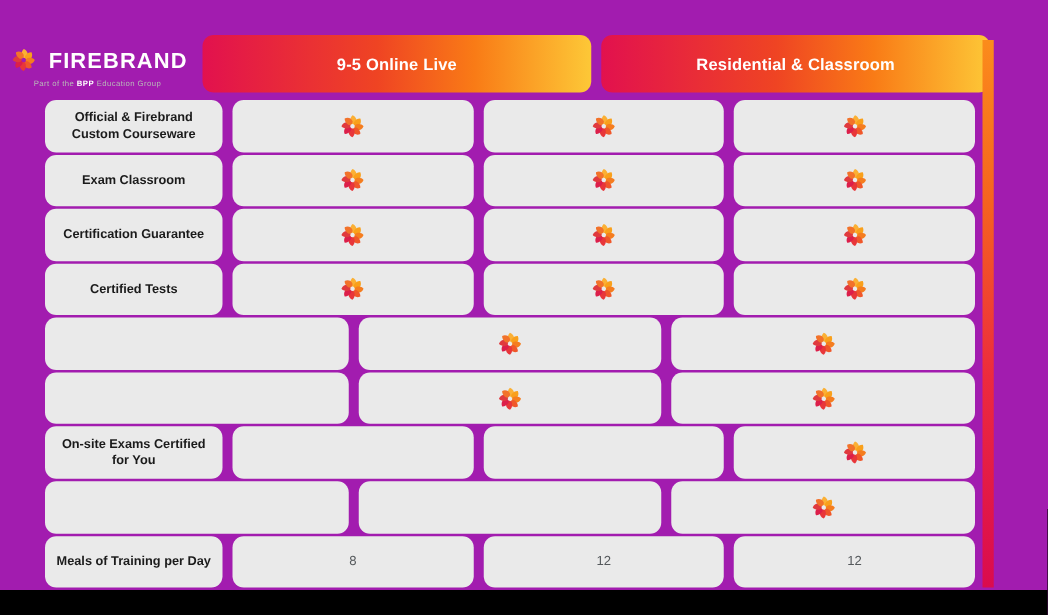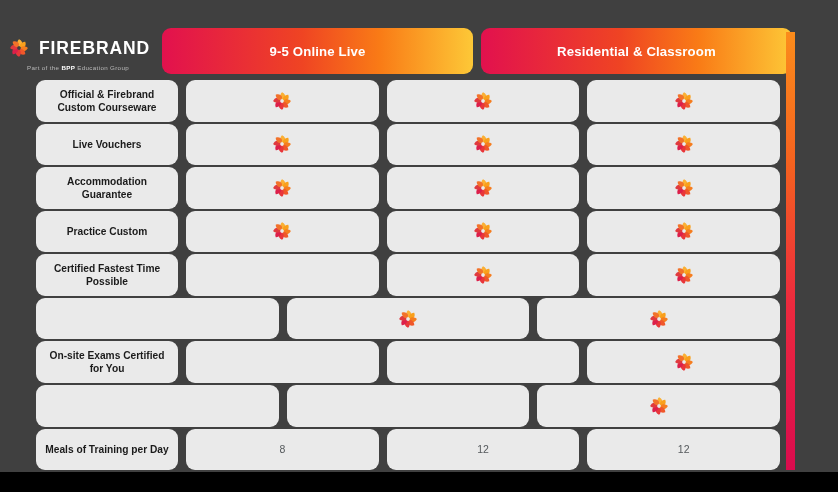--- a/index.html
+++ b/index.html
@@ -5,21 +5,21 @@
   * { box-sizing: border-box; margin: 0; padding: 0; }
   html, body {
     width: 838px; height: 492px;
     background: #000000;
     font-family: "Liberation Sans", sans-serif;
     overflow: hidden;
   }
   #page {
     position: relative;
     width: 838px; height: 472px;
-    background: #404040;
+    background: #a21caf;
   }
 
   
   .logo-block {
     position: absolute;
     left: 8px; top: 28px;
     width: 140px; height: 50px;
     display: flex;
     flex-direction: column;
     align-items: center;
@@ -252,300 +252,299 @@
                 <path d="M0,-34 C10,-30 15,-20 11,-11 C6,-4 -4,-5 -6,-13 C-8,-22 -5,-30 0,-34 Z" fill="#e03a3e"></path>
               </g>
   <g transform="rotate(315)">
                 <path d="M0,-34 C10,-30 15,-20 11,-11 C6,-4 -4,-5 -6,-13 C-8,-22 -5,-30 0,-34 Z" fill="#f2722a"></path>
               </g>
  </g>
           </svg>
         </div>
       </div>
       <div class="row">
-        <div class="cell label">Live Vouchers</div>
-        <div class="cell val">
-          <svg class="tick" viewBox="0 0 100 100">
- <g transform="translate(50,50)">
-  <g transform="rotate(0)">
-                <path d="M0,-34 C10,-30 15,-20 11,-11 C6,-4 -4,-5 -6,-13 C-8,-22 -5,-30 0,-34 Z" fill="#fbb034"></path>
-              </g>
-  <g transform="rotate(45)">
-                <path d="M0,-34 C10,-30 15,-20 11,-11 C6,-4 -4,-5 -6,-13 C-8,-22 -5,-30 0,-34 Z" fill="#f9a01b"></path>
-              </g>
-  <g transform="rotate(90)">
-                <path d="M0,-34 C10,-30 15,-20 11,-11 C6,-4 -4,-5 -6,-13 C-8,-22 -5,-30 0,-34 Z" fill="#f57d1f"></path>
-              </g>
-  <g transform="rotate(135)">
-                <path d="M0,-34 C10,-30 15,-20 11,-11 C6,-4 -4,-5 -6,-13 C-8,-22 -5,-30 0,-34 Z" fill="#f0572a"></path>
-              </g>
-  <g transform="rotate(180)">
-                <path d="M0,-34 C10,-30 15,-20 11,-11 C6,-4 -4,-5 -6,-13 C-8,-22 -5,-30 0,-34 Z" fill="#e8363a"></path>
-              </g>
-  <g transform="rotate(225)">
-                <path d="M0,-34 C10,-30 15,-20 11,-11 C6,-4 -4,-5 -6,-13 C-8,-22 -5,-30 0,-34 Z" fill="#dc1f4a"></path>
-              </g>
-  <g transform="rotate(270)">
-                <path d="M0,-34 C10,-30 15,-20 11,-11 C6,-4 -4,-5 -6,-13 C-8,-22 -5,-30 0,-34 Z" fill="#e03a3e"></path>
-              </g>
-  <g transform="rotate(315)">
-                <path d="M0,-34 C10,-30 15,-20 11,-11 C6,-4 -4,-5 -6,-13 C-8,-22 -5,-30 0,-34 Z" fill="#f2722a"></path>
-              </g>
- </g>
-          </svg>
-        </div>
-        <div class="cell val">
-          <svg class="tick" viewBox="0 0 100 100">
- <g transform="translate(50,50)">
-  <g transform="rotate(0)">
-                <path d="M0,-34 C10,-30 15,-20 11,-11 C6,-4 -4,-5 -6,-13 C-8,-22 -5,-30 0,-34 Z" fill="#fbb034"></path>
-              </g>
-  <g transform="rotate(45)">
-                <path d="M0,-34 C10,-30 15,-20 11,-11 C6,-4 -4,-5 -6,-13 C-8,-22 -5,-30 0,-34 Z" fill="#f9a01b"></path>
-              </g>
-  <g transform="rotate(90)">
-                <path d="M0,-34 C10,-30 15,-20 11,-11 C6,-4 -4,-5 -6,-13 C-8,-22 -5,-30 0,-34 Z" fill="#f57d1f"></path>
-              </g>
-  <g transform="rotate(135)">
-                <path d="M0,-34 C10,-30 15,-20 11,-11 C6,-4 -4,-5 -6,-13 C-8,-22 -5,-30 0,-34 Z" fill="#f0572a"></path>
-              </g>
-  <g transform="rotate(180)">
-                <path d="M0,-34 C10,-30 15,-20 11,-11 C6,-4 -4,-5 -6,-13 C-8,-22 -5,-30 0,-34 Z" fill="#e8363a"></path>
-              </g>
-  <g transform="rotate(225)">
-                <path d="M0,-34 C10,-30 15,-20 11,-11 C6,-4 -4,-5 -6,-13 C-8,-22 -5,-30 0,-34 Z" fill="#dc1f4a"></path>
-              </g>
-  <g transform="rotate(270)">
-                <path d="M0,-34 C10,-30 15,-20 11,-11 C6,-4 -4,-5 -6,-13 C-8,-22 -5,-30 0,-34 Z" fill="#e03a3e"></path>
-              </g>
-  <g transform="rotate(315)">
-                <path d="M0,-34 C10,-30 15,-20 11,-11 C6,-4 -4,-5 -6,-13 C-8,-22 -5,-30 0,-34 Z" fill="#f2722a"></path>
-              </g>
- </g>
-          </svg>
-        </div>
-        <div class="cell val">
-          <svg class="tick" viewBox="0 0 100 100">
- <g transform="translate(50,50)">
-  <g transform="rotate(0)">
-                <path d="M0,-34 C10,-30 15,-20 11,-11 C6,-4 -4,-5 -6,-13 C-8,-22 -5,-30 0,-34 Z" fill="#fbb034"></path>
-              </g>
-  <g transform="rotate(45)">
-                <path d="M0,-34 C10,-30 15,-20 11,-11 C6,-4 -4,-5 -6,-13 C-8,-22 -5,-30 0,-34 Z" fill="#f9a01b"></path>
-              </g>
-  <g transform="rotate(90)">
-                <path d="M0,-34 C10,-30 15,-20 11,-11 C6,-4 -4,-5 -6,-13 C-8,-22 -5,-30 0,-34 Z" fill="#f57d1f"></path>
-              </g>
-  <g transform="rotate(135)">
-                <path d="M0,-34 C10,-30 15,-20 11,-11 C6,-4 -4,-5 -6,-13 C-8,-22 -5,-30 0,-34 Z" fill="#f0572a"></path>
-              </g>
-  <g transform="rotate(180)">
-                <path d="M0,-34 C10,-30 15,-20 11,-11 C6,-4 -4,-5 -6,-13 C-8,-22 -5,-30 0,-34 Z" fill="#e8363a"></path>
-              </g>
-  <g transform="rotate(225)">
-                <path d="M0,-34 C10,-30 15,-20 11,-11 C6,-4 -4,-5 -6,-13 C-8,-22 -5,-30 0,-34 Z" fill="#dc1f4a"></path>
-              </g>
-  <g transform="rotate(270)">
-                <path d="M0,-34 C10,-30 15,-20 11,-11 C6,-4 -4,-5 -6,-13 C-8,-22 -5,-30 0,-34 Z" fill="#e03a3e"></path>
-              </g>
-  <g transform="rotate(315)">
-                <path d="M0,-34 C10,-30 15,-20 11,-11 C6,-4 -4,-5 -6,-13 C-8,-22 -5,-30 0,-34 Z" fill="#f2722a"></path>
-              </g>
- </g>
-          </svg>
-        </div>
-      </div>
-      <div class="row">
-        <div class="cell label">Accommodation Guarantee</div>
-        <div class="cell val">
-          <svg class="tick" viewBox="0 0 100 100">
- <g transform="translate(50,50)">
-  <g transform="rotate(0)">
-                <path d="M0,-34 C10,-30 15,-20 11,-11 C6,-4 -4,-5 -6,-13 C-8,-22 -5,-30 0,-34 Z" fill="#fbb034"></path>
-              </g>
-  <g transform="rotate(45)">
-                <path d="M0,-34 C10,-30 15,-20 11,-11 C6,-4 -4,-5 -6,-13 C-8,-22 -5,-30 0,-34 Z" fill="#f9a01b"></path>
-              </g>
-  <g transform="rotate(90)">
-                <path d="M0,-34 C10,-30 15,-20 11,-11 C6,-4 -4,-5 -6,-13 C-8,-22 -5,-30 0,-34 Z" fill="#f57d1f"></path>
-              </g>
-  <g transform="rotate(135)">
-                <path d="M0,-34 C10,-30 15,-20 11,-11 C6,-4 -4,-5 -6,-13 C-8,-22 -5,-30 0,-34 Z" fill="#f0572a"></path>
-              </g>
-  <g transform="rotate(180)">
-                <path d="M0,-34 C10,-30 15,-20 11,-11 C6,-4 -4,-5 -6,-13 C-8,-22 -5,-30 0,-34 Z" fill="#e8363a"></path>
-              </g>
-  <g transform="rotate(225)">
-                <path d="M0,-34 C10,-30 15,-20 11,-11 C6,-4 -4,-5 -6,-13 C-8,-22 -5,-30 0,-34 Z" fill="#dc1f4a"></path>
-              </g>
-  <g transform="rotate(270)">
-                <path d="M0,-34 C10,-30 15,-20 11,-11 C6,-4 -4,-5 -6,-13 C-8,-22 -5,-30 0,-34 Z" fill="#e03a3e"></path>
-              </g>
-  <g transform="rotate(315)">
-                <path d="M0,-34 C10,-30 15,-20 11,-11 C6,-4 -4,-5 -6,-13 C-8,-22 -5,-30 0,-34 Z" fill="#f2722a"></path>
-              </g>
- </g>
-          </svg>
-        </div>
-        <div class="cell val">
-          <svg class="tick" viewBox="0 0 100 100">
- <g transform="translate(50,50)">
-  <g transform="rotate(0)">
-                <path d="M0,-34 C10,-30 15,-20 11,-11 C6,-4 -4,-5 -6,-13 C-8,-22 -5,-30 0,-34 Z" fill="#fbb034"></path>
-              </g>
-  <g transform="rotate(45)">
-                <path d="M0,-34 C10,-30 15,-20 11,-11 C6,-4 -4,-5 -6,-13 C-8,-22 -5,-30 0,-34 Z" fill="#f9a01b"></path>
-              </g>
-  <g transform="rotate(90)">
-                <path d="M0,-34 C10,-30 15,-20 11,-11 C6,-4 -4,-5 -6,-13 C-8,-22 -5,-30 0,-34 Z" fill="#f57d1f"></path>
-              </g>
-  <g transform="rotate(135)">
-                <path d="M0,-34 C10,-30 15,-20 11,-11 C6,-4 -4,-5 -6,-13 C-8,-22 -5,-30 0,-34 Z" fill="#f0572a"></path>
-              </g>
-  <g transform="rotate(180)">
-                <path d="M0,-34 C10,-30 15,-20 11,-11 C6,-4 -4,-5 -6,-13 C-8,-22 -5,-30 0,-34 Z" fill="#e8363a"></path>
-              </g>
-  <g transform="rotate(225)">
-                <path d="M0,-34 C10,-30 15,-20 11,-11 C6,-4 -4,-5 -6,-13 C-8,-22 -5,-30 0,-34 Z" fill="#dc1f4a"></path>
-              </g>
-  <g transform="rotate(270)">
-                <path d="M0,-34 C10,-30 15,-20 11,-11 C6,-4 -4,-5 -6,-13 C-8,-22 -5,-30 0,-34 Z" fill="#e03a3e"></path>
-              </g>
-  <g transform="rotate(315)">
-                <path d="M0,-34 C10,-30 15,-20 11,-11 C6,-4 -4,-5 -6,-13 C-8,-22 -5,-30 0,-34 Z" fill="#f2722a"></path>
-              </g>
- </g>
-          </svg>
-        </div>
-        <div class="cell val">
-          <svg class="tick" viewBox="0 0 100 100">
- <g transform="translate(50,50)">
-  <g transform="rotate(0)">
-                <path d="M0,-34 C10,-30 15,-20 11,-11 C6,-4 -4,-5 -6,-13 C-8,-22 -5,-30 0,-34 Z" fill="#fbb034"></path>
-              </g>
-  <g transform="rotate(45)">
-                <path d="M0,-34 C10,-30 15,-20 11,-11 C6,-4 -4,-5 -6,-13 C-8,-22 -5,-30 0,-34 Z" fill="#f9a01b"></path>
-              </g>
-  <g transform="rotate(90)">
-                <path d="M0,-34 C10,-30 15,-20 11,-11 C6,-4 -4,-5 -6,-13 C-8,-22 -5,-30 0,-34 Z" fill="#f57d1f"></path>
-              </g>
-  <g transform="rotate(135)">
-                <path d="M0,-34 C10,-30 15,-20 11,-11 C6,-4 -4,-5 -6,-13 C-8,-22 -5,-30 0,-34 Z" fill="#f0572a"></path>
-              </g>
-  <g transform="rotate(180)">
-                <path d="M0,-34 C10,-30 15,-20 11,-11 C6,-4 -4,-5 -6,-13 C-8,-22 -5,-30 0,-34 Z" fill="#e8363a"></path>
-              </g>
-  <g transform="rotate(225)">
-                <path d="M0,-34 C10,-30 15,-20 11,-11 C6,-4 -4,-5 -6,-13 C-8,-22 -5,-30 0,-34 Z" fill="#dc1f4a"></path>
-              </g>
-  <g transform="rotate(270)">
-                <path d="M0,-34 C10,-30 15,-20 11,-11 C6,-4 -4,-5 -6,-13 C-8,-22 -5,-30 0,-34 Z" fill="#e03a3e"></path>
-              </g>
-  <g transform="rotate(315)">
-                <path d="M0,-34 C10,-30 15,-20 11,-11 C6,-4 -4,-5 -6,-13 C-8,-22 -5,-30 0,-34 Z" fill="#f2722a"></path>
-              </g>
- </g>
-          </svg>
-        </div>
-      </div>
-      <div class="row">
-        <div class="cell label">Practice Custom</div>
-        <div class="cell val">
-          <svg class="tick" viewBox="0 0 100 100">
- <g transform="translate(50,50)">
-  <g transform="rotate(0)">
-                <path d="M0,-34 C10,-30 15,-20 11,-11 C6,-4 -4,-5 -6,-13 C-8,-22 -5,-30 0,-34 Z" fill="#fbb034"></path>
-              </g>
-  <g transform="rotate(45)">
-                <path d="M0,-34 C10,-30 15,-20 11,-11 C6,-4 -4,-5 -6,-13 C-8,-22 -5,-30 0,-34 Z" fill="#f9a01b"></path>
-              </g>
-  <g transform="rotate(90)">
-                <path d="M0,-34 C10,-30 15,-20 11,-11 C6,-4 -4,-5 -6,-13 C-8,-22 -5,-30 0,-34 Z" fill="#f57d1f"></path>
-              </g>
-  <g transform="rotate(135)">
-                <path d="M0,-34 C10,-30 15,-20 11,-11 C6,-4 -4,-5 -6,-13 C-8,-22 -5,-30 0,-34 Z" fill="#f0572a"></path>
-              </g>
-  <g transform="rotate(180)">
-                <path d="M0,-34 C10,-30 15,-20 11,-11 C6,-4 -4,-5 -6,-13 C-8,-22 -5,-30 0,-34 Z" fill="#e8363a"></path>
-              </g>
-  <g transform="rotate(225)">
-                <path d="M0,-34 C10,-30 15,-20 11,-11 C6,-4 -4,-5 -6,-13 C-8,-22 -5,-30 0,-34 Z" fill="#dc1f4a"></path>
-              </g>
-  <g transform="rotate(270)">
-                <path d="M0,-34 C10,-30 15,-20 11,-11 C6,-4 -4,-5 -6,-13 C-8,-22 -5,-30 0,-34 Z" fill="#e03a3e"></path>
-              </g>
-  <g transform="rotate(315)">
-                <path d="M0,-34 C10,-30 15,-20 11,-11 C6,-4 -4,-5 -6,-13 C-8,-22 -5,-30 0,-34 Z" fill="#f2722a"></path>
-              </g>
- </g>
-          </svg>
-        </div>
-        <div class="cell val">
-          <svg class="tick" viewBox="0 0 100 100">
- <g transform="translate(50,50)">
-  <g transform="rotate(0)">
-                <path d="M0,-34 C10,-30 15,-20 11,-11 C6,-4 -4,-5 -6,-13 C-8,-22 -5,-30 0,-34 Z" fill="#fbb034"></path>
-              </g>
-  <g transform="rotate(45)">
-                <path d="M0,-34 C10,-30 15,-20 11,-11 C6,-4 -4,-5 -6,-13 C-8,-22 -5,-30 0,-34 Z" fill="#f9a01b"></path>
-              </g>
-  <g transform="rotate(90)">
-                <path d="M0,-34 C10,-30 15,-20 11,-11 C6,-4 -4,-5 -6,-13 C-8,-22 -5,-30 0,-34 Z" fill="#f57d1f"></path>
-              </g>
-  <g transform="rotate(135)">
-                <path d="M0,-34 C10,-30 15,-20 11,-11 C6,-4 -4,-5 -6,-13 C-8,-22 -5,-30 0,-34 Z" fill="#f0572a"></path>
-              </g>
-  <g transform="rotate(180)">
-                <path d="M0,-34 C10,-30 15,-20 11,-11 C6,-4 -4,-5 -6,-13 C-8,-22 -5,-30 0,-34 Z" fill="#e8363a"></path>
-              </g>
-  <g transform="rotate(225)">
-                <path d="M0,-34 C10,-30 15,-20 11,-11 C6,-4 -4,-5 -6,-13 C-8,-22 -5,-30 0,-34 Z" fill="#dc1f4a"></path>
-              </g>
-  <g transform="rotate(270)">
-                <path d="M0,-34 C10,-30 15,-20 11,-11 C6,-4 -4,-5 -6,-13 C-8,-22 -5,-30 0,-34 Z" fill="#e03a3e"></path>
-              </g>
-  <g transform="rotate(315)">
-                <path d="M0,-34 C10,-30 15,-20 11,-11 C6,-4 -4,-5 -6,-13 C-8,-22 -5,-30 0,-34 Z" fill="#f2722a"></path>
-              </g>
- </g>
-          </svg>
-        </div>
-        <div class="cell val">
-          <svg class="tick" viewBox="0 0 100 100">
- <g transform="translate(50,50)">
-  <g transform="rotate(0)">
-                <path d="M0,-34 C10,-30 15,-20 11,-11 C6,-4 -4,-5 -6,-13 C-8,-22 -5,-30 0,-34 Z" fill="#fbb034"></path>
-              </g>
-  <g transform="rotate(45)">
-                <path d="M0,-34 C10,-30 15,-20 11,-11 C6,-4 -4,-5 -6,-13 C-8,-22 -5,-30 0,-34 Z" fill="#f9a01b"></path>
-              </g>
-  <g transform="rotate(90)">
-                <path d="M0,-34 C10,-30 15,-20 11,-11 C6,-4 -4,-5 -6,-13 C-8,-22 -5,-30 0,-34 Z" fill="#f57d1f"></path>
-              </g>
-  <g transform="rotate(135)">
-                <path d="M0,-34 C10,-30 15,-20 11,-11 C6,-4 -4,-5 -6,-13 C-8,-22 -5,-30 0,-34 Z" fill="#f0572a"></path>
-              </g>
-  <g transform="rotate(180)">
-                <path d="M0,-34 C10,-30 15,-20 11,-11 C6,-4 -4,-5 -6,-13 C-8,-22 -5,-30 0,-34 Z" fill="#e8363a"></path>
-              </g>
-  <g transform="rotate(225)">
-                <path d="M0,-34 C10,-30 15,-20 11,-11 C6,-4 -4,-5 -6,-13 C-8,-22 -5,-30 0,-34 Z" fill="#dc1f4a"></path>
-              </g>
-  <g transform="rotate(270)">
-                <path d="M0,-34 C10,-30 15,-20 11,-11 C6,-4 -4,-5 -6,-13 C-8,-22 -5,-30 0,-34 Z" fill="#e03a3e"></path>
-              </g>
-  <g transform="rotate(315)">
-                <path d="M0,-34 C10,-30 15,-20 11,-11 C6,-4 -4,-5 -6,-13 C-8,-22 -5,-30 0,-34 Z" fill="#f2722a"></path>
-              </g>
- </g>
-          </svg>
-        </div>
-      </div>
-      <div class="row">
-        <div class="cell label">Certified Fastest Time Possible</div>
+        <div class="cell label">Exam Classroom</div>
+        <div class="cell val">
+          <svg class="tick" viewBox="0 0 100 100">
+ <g transform="translate(50,50)">
+  <g transform="rotate(0)">
+                <path d="M0,-34 C10,-30 15,-20 11,-11 C6,-4 -4,-5 -6,-13 C-8,-22 -5,-30 0,-34 Z" fill="#fbb034"></path>
+              </g>
+  <g transform="rotate(45)">
+                <path d="M0,-34 C10,-30 15,-20 11,-11 C6,-4 -4,-5 -6,-13 C-8,-22 -5,-30 0,-34 Z" fill="#f9a01b"></path>
+              </g>
+  <g transform="rotate(90)">
+                <path d="M0,-34 C10,-30 15,-20 11,-11 C6,-4 -4,-5 -6,-13 C-8,-22 -5,-30 0,-34 Z" fill="#f57d1f"></path>
+              </g>
+  <g transform="rotate(135)">
+                <path d="M0,-34 C10,-30 15,-20 11,-11 C6,-4 -4,-5 -6,-13 C-8,-22 -5,-30 0,-34 Z" fill="#f0572a"></path>
+              </g>
+  <g transform="rotate(180)">
+                <path d="M0,-34 C10,-30 15,-20 11,-11 C6,-4 -4,-5 -6,-13 C-8,-22 -5,-30 0,-34 Z" fill="#e8363a"></path>
+              </g>
+  <g transform="rotate(225)">
+                <path d="M0,-34 C10,-30 15,-20 11,-11 C6,-4 -4,-5 -6,-13 C-8,-22 -5,-30 0,-34 Z" fill="#dc1f4a"></path>
+              </g>
+  <g transform="rotate(270)">
+                <path d="M0,-34 C10,-30 15,-20 11,-11 C6,-4 -4,-5 -6,-13 C-8,-22 -5,-30 0,-34 Z" fill="#e03a3e"></path>
+              </g>
+  <g transform="rotate(315)">
+                <path d="M0,-34 C10,-30 15,-20 11,-11 C6,-4 -4,-5 -6,-13 C-8,-22 -5,-30 0,-34 Z" fill="#f2722a"></path>
+              </g>
+ </g>
+          </svg>
+        </div>
+        <div class="cell val">
+          <svg class="tick" viewBox="0 0 100 100">
+ <g transform="translate(50,50)">
+  <g transform="rotate(0)">
+                <path d="M0,-34 C10,-30 15,-20 11,-11 C6,-4 -4,-5 -6,-13 C-8,-22 -5,-30 0,-34 Z" fill="#fbb034"></path>
+              </g>
+  <g transform="rotate(45)">
+                <path d="M0,-34 C10,-30 15,-20 11,-11 C6,-4 -4,-5 -6,-13 C-8,-22 -5,-30 0,-34 Z" fill="#f9a01b"></path>
+              </g>
+  <g transform="rotate(90)">
+                <path d="M0,-34 C10,-30 15,-20 11,-11 C6,-4 -4,-5 -6,-13 C-8,-22 -5,-30 0,-34 Z" fill="#f57d1f"></path>
+              </g>
+  <g transform="rotate(135)">
+                <path d="M0,-34 C10,-30 15,-20 11,-11 C6,-4 -4,-5 -6,-13 C-8,-22 -5,-30 0,-34 Z" fill="#f0572a"></path>
+              </g>
+  <g transform="rotate(180)">
+                <path d="M0,-34 C10,-30 15,-20 11,-11 C6,-4 -4,-5 -6,-13 C-8,-22 -5,-30 0,-34 Z" fill="#e8363a"></path>
+              </g>
+  <g transform="rotate(225)">
+                <path d="M0,-34 C10,-30 15,-20 11,-11 C6,-4 -4,-5 -6,-13 C-8,-22 -5,-30 0,-34 Z" fill="#dc1f4a"></path>
+              </g>
+  <g transform="rotate(270)">
+                <path d="M0,-34 C10,-30 15,-20 11,-11 C6,-4 -4,-5 -6,-13 C-8,-22 -5,-30 0,-34 Z" fill="#e03a3e"></path>
+              </g>
+  <g transform="rotate(315)">
+                <path d="M0,-34 C10,-30 15,-20 11,-11 C6,-4 -4,-5 -6,-13 C-8,-22 -5,-30 0,-34 Z" fill="#f2722a"></path>
+              </g>
+ </g>
+          </svg>
+        </div>
+        <div class="cell val">
+          <svg class="tick" viewBox="0 0 100 100">
+ <g transform="translate(50,50)">
+  <g transform="rotate(0)">
+                <path d="M0,-34 C10,-30 15,-20 11,-11 C6,-4 -4,-5 -6,-13 C-8,-22 -5,-30 0,-34 Z" fill="#fbb034"></path>
+              </g>
+  <g transform="rotate(45)">
+                <path d="M0,-34 C10,-30 15,-20 11,-11 C6,-4 -4,-5 -6,-13 C-8,-22 -5,-30 0,-34 Z" fill="#f9a01b"></path>
+              </g>
+  <g transform="rotate(90)">
+                <path d="M0,-34 C10,-30 15,-20 11,-11 C6,-4 -4,-5 -6,-13 C-8,-22 -5,-30 0,-34 Z" fill="#f57d1f"></path>
+              </g>
+  <g transform="rotate(135)">
+                <path d="M0,-34 C10,-30 15,-20 11,-11 C6,-4 -4,-5 -6,-13 C-8,-22 -5,-30 0,-34 Z" fill="#f0572a"></path>
+              </g>
+  <g transform="rotate(180)">
+                <path d="M0,-34 C10,-30 15,-20 11,-11 C6,-4 -4,-5 -6,-13 C-8,-22 -5,-30 0,-34 Z" fill="#e8363a"></path>
+              </g>
+  <g transform="rotate(225)">
+                <path d="M0,-34 C10,-30 15,-20 11,-11 C6,-4 -4,-5 -6,-13 C-8,-22 -5,-30 0,-34 Z" fill="#dc1f4a"></path>
+              </g>
+  <g transform="rotate(270)">
+                <path d="M0,-34 C10,-30 15,-20 11,-11 C6,-4 -4,-5 -6,-13 C-8,-22 -5,-30 0,-34 Z" fill="#e03a3e"></path>
+              </g>
+  <g transform="rotate(315)">
+                <path d="M0,-34 C10,-30 15,-20 11,-11 C6,-4 -4,-5 -6,-13 C-8,-22 -5,-30 0,-34 Z" fill="#f2722a"></path>
+              </g>
+ </g>
+          </svg>
+        </div>
+      </div>
+      <div class="row">
+        <div class="cell label">Certification Guarantee</div>
+        <div class="cell val">
+          <svg class="tick" viewBox="0 0 100 100">
+ <g transform="translate(50,50)">
+  <g transform="rotate(0)">
+                <path d="M0,-34 C10,-30 15,-20 11,-11 C6,-4 -4,-5 -6,-13 C-8,-22 -5,-30 0,-34 Z" fill="#fbb034"></path>
+              </g>
+  <g transform="rotate(45)">
+                <path d="M0,-34 C10,-30 15,-20 11,-11 C6,-4 -4,-5 -6,-13 C-8,-22 -5,-30 0,-34 Z" fill="#f9a01b"></path>
+              </g>
+  <g transform="rotate(90)">
+                <path d="M0,-34 C10,-30 15,-20 11,-11 C6,-4 -4,-5 -6,-13 C-8,-22 -5,-30 0,-34 Z" fill="#f57d1f"></path>
+              </g>
+  <g transform="rotate(135)">
+                <path d="M0,-34 C10,-30 15,-20 11,-11 C6,-4 -4,-5 -6,-13 C-8,-22 -5,-30 0,-34 Z" fill="#f0572a"></path>
+              </g>
+  <g transform="rotate(180)">
+                <path d="M0,-34 C10,-30 15,-20 11,-11 C6,-4 -4,-5 -6,-13 C-8,-22 -5,-30 0,-34 Z" fill="#e8363a"></path>
+              </g>
+  <g transform="rotate(225)">
+                <path d="M0,-34 C10,-30 15,-20 11,-11 C6,-4 -4,-5 -6,-13 C-8,-22 -5,-30 0,-34 Z" fill="#dc1f4a"></path>
+              </g>
+  <g transform="rotate(270)">
+                <path d="M0,-34 C10,-30 15,-20 11,-11 C6,-4 -4,-5 -6,-13 C-8,-22 -5,-30 0,-34 Z" fill="#e03a3e"></path>
+              </g>
+  <g transform="rotate(315)">
+                <path d="M0,-34 C10,-30 15,-20 11,-11 C6,-4 -4,-5 -6,-13 C-8,-22 -5,-30 0,-34 Z" fill="#f2722a"></path>
+              </g>
+ </g>
+          </svg>
+        </div>
+        <div class="cell val">
+          <svg class="tick" viewBox="0 0 100 100">
+ <g transform="translate(50,50)">
+  <g transform="rotate(0)">
+                <path d="M0,-34 C10,-30 15,-20 11,-11 C6,-4 -4,-5 -6,-13 C-8,-22 -5,-30 0,-34 Z" fill="#fbb034"></path>
+              </g>
+  <g transform="rotate(45)">
+                <path d="M0,-34 C10,-30 15,-20 11,-11 C6,-4 -4,-5 -6,-13 C-8,-22 -5,-30 0,-34 Z" fill="#f9a01b"></path>
+              </g>
+  <g transform="rotate(90)">
+                <path d="M0,-34 C10,-30 15,-20 11,-11 C6,-4 -4,-5 -6,-13 C-8,-22 -5,-30 0,-34 Z" fill="#f57d1f"></path>
+              </g>
+  <g transform="rotate(135)">
+                <path d="M0,-34 C10,-30 15,-20 11,-11 C6,-4 -4,-5 -6,-13 C-8,-22 -5,-30 0,-34 Z" fill="#f0572a"></path>
+              </g>
+  <g transform="rotate(180)">
+                <path d="M0,-34 C10,-30 15,-20 11,-11 C6,-4 -4,-5 -6,-13 C-8,-22 -5,-30 0,-34 Z" fill="#e8363a"></path>
+              </g>
+  <g transform="rotate(225)">
+                <path d="M0,-34 C10,-30 15,-20 11,-11 C6,-4 -4,-5 -6,-13 C-8,-22 -5,-30 0,-34 Z" fill="#dc1f4a"></path>
+              </g>
+  <g transform="rotate(270)">
+                <path d="M0,-34 C10,-30 15,-20 11,-11 C6,-4 -4,-5 -6,-13 C-8,-22 -5,-30 0,-34 Z" fill="#e03a3e"></path>
+              </g>
+  <g transform="rotate(315)">
+                <path d="M0,-34 C10,-30 15,-20 11,-11 C6,-4 -4,-5 -6,-13 C-8,-22 -5,-30 0,-34 Z" fill="#f2722a"></path>
+              </g>
+ </g>
+          </svg>
+        </div>
+        <div class="cell val">
+          <svg class="tick" viewBox="0 0 100 100">
+ <g transform="translate(50,50)">
+  <g transform="rotate(0)">
+                <path d="M0,-34 C10,-30 15,-20 11,-11 C6,-4 -4,-5 -6,-13 C-8,-22 -5,-30 0,-34 Z" fill="#fbb034"></path>
+              </g>
+  <g transform="rotate(45)">
+                <path d="M0,-34 C10,-30 15,-20 11,-11 C6,-4 -4,-5 -6,-13 C-8,-22 -5,-30 0,-34 Z" fill="#f9a01b"></path>
+              </g>
+  <g transform="rotate(90)">
+                <path d="M0,-34 C10,-30 15,-20 11,-11 C6,-4 -4,-5 -6,-13 C-8,-22 -5,-30 0,-34 Z" fill="#f57d1f"></path>
+              </g>
+  <g transform="rotate(135)">
+                <path d="M0,-34 C10,-30 15,-20 11,-11 C6,-4 -4,-5 -6,-13 C-8,-22 -5,-30 0,-34 Z" fill="#f0572a"></path>
+              </g>
+  <g transform="rotate(180)">
+                <path d="M0,-34 C10,-30 15,-20 11,-11 C6,-4 -4,-5 -6,-13 C-8,-22 -5,-30 0,-34 Z" fill="#e8363a"></path>
+              </g>
+  <g transform="rotate(225)">
+                <path d="M0,-34 C10,-30 15,-20 11,-11 C6,-4 -4,-5 -6,-13 C-8,-22 -5,-30 0,-34 Z" fill="#dc1f4a"></path>
+              </g>
+  <g transform="rotate(270)">
+                <path d="M0,-34 C10,-30 15,-20 11,-11 C6,-4 -4,-5 -6,-13 C-8,-22 -5,-30 0,-34 Z" fill="#e03a3e"></path>
+              </g>
+  <g transform="rotate(315)">
+                <path d="M0,-34 C10,-30 15,-20 11,-11 C6,-4 -4,-5 -6,-13 C-8,-22 -5,-30 0,-34 Z" fill="#f2722a"></path>
+              </g>
+ </g>
+          </svg>
+        </div>
+      </div>
+      <div class="row">
+        <div class="cell label">Certified Tests</div>
+        <div class="cell val">
+          <svg class="tick" viewBox="0 0 100 100">
+ <g transform="translate(50,50)">
+  <g transform="rotate(0)">
+                <path d="M0,-34 C10,-30 15,-20 11,-11 C6,-4 -4,-5 -6,-13 C-8,-22 -5,-30 0,-34 Z" fill="#fbb034"></path>
+              </g>
+  <g transform="rotate(45)">
+                <path d="M0,-34 C10,-30 15,-20 11,-11 C6,-4 -4,-5 -6,-13 C-8,-22 -5,-30 0,-34 Z" fill="#f9a01b"></path>
+              </g>
+  <g transform="rotate(90)">
+                <path d="M0,-34 C10,-30 15,-20 11,-11 C6,-4 -4,-5 -6,-13 C-8,-22 -5,-30 0,-34 Z" fill="#f57d1f"></path>
+              </g>
+  <g transform="rotate(135)">
+                <path d="M0,-34 C10,-30 15,-20 11,-11 C6,-4 -4,-5 -6,-13 C-8,-22 -5,-30 0,-34 Z" fill="#f0572a"></path>
+              </g>
+  <g transform="rotate(180)">
+                <path d="M0,-34 C10,-30 15,-20 11,-11 C6,-4 -4,-5 -6,-13 C-8,-22 -5,-30 0,-34 Z" fill="#e8363a"></path>
+              </g>
+  <g transform="rotate(225)">
+                <path d="M0,-34 C10,-30 15,-20 11,-11 C6,-4 -4,-5 -6,-13 C-8,-22 -5,-30 0,-34 Z" fill="#dc1f4a"></path>
+              </g>
+  <g transform="rotate(270)">
+                <path d="M0,-34 C10,-30 15,-20 11,-11 C6,-4 -4,-5 -6,-13 C-8,-22 -5,-30 0,-34 Z" fill="#e03a3e"></path>
+              </g>
+  <g transform="rotate(315)">
+                <path d="M0,-34 C10,-30 15,-20 11,-11 C6,-4 -4,-5 -6,-13 C-8,-22 -5,-30 0,-34 Z" fill="#f2722a"></path>
+              </g>
+ </g>
+          </svg>
+        </div>
+        <div class="cell val">
+          <svg class="tick" viewBox="0 0 100 100">
+ <g transform="translate(50,50)">
+  <g transform="rotate(0)">
+                <path d="M0,-34 C10,-30 15,-20 11,-11 C6,-4 -4,-5 -6,-13 C-8,-22 -5,-30 0,-34 Z" fill="#fbb034"></path>
+              </g>
+  <g transform="rotate(45)">
+                <path d="M0,-34 C10,-30 15,-20 11,-11 C6,-4 -4,-5 -6,-13 C-8,-22 -5,-30 0,-34 Z" fill="#f9a01b"></path>
+              </g>
+  <g transform="rotate(90)">
+                <path d="M0,-34 C10,-30 15,-20 11,-11 C6,-4 -4,-5 -6,-13 C-8,-22 -5,-30 0,-34 Z" fill="#f57d1f"></path>
+              </g>
+  <g transform="rotate(135)">
+                <path d="M0,-34 C10,-30 15,-20 11,-11 C6,-4 -4,-5 -6,-13 C-8,-22 -5,-30 0,-34 Z" fill="#f0572a"></path>
+              </g>
+  <g transform="rotate(180)">
+                <path d="M0,-34 C10,-30 15,-20 11,-11 C6,-4 -4,-5 -6,-13 C-8,-22 -5,-30 0,-34 Z" fill="#e8363a"></path>
+              </g>
+  <g transform="rotate(225)">
+                <path d="M0,-34 C10,-30 15,-20 11,-11 C6,-4 -4,-5 -6,-13 C-8,-22 -5,-30 0,-34 Z" fill="#dc1f4a"></path>
+              </g>
+  <g transform="rotate(270)">
+                <path d="M0,-34 C10,-30 15,-20 11,-11 C6,-4 -4,-5 -6,-13 C-8,-22 -5,-30 0,-34 Z" fill="#e03a3e"></path>
+              </g>
+  <g transform="rotate(315)">
+                <path d="M0,-34 C10,-30 15,-20 11,-11 C6,-4 -4,-5 -6,-13 C-8,-22 -5,-30 0,-34 Z" fill="#f2722a"></path>
+              </g>
+ </g>
+          </svg>
+        </div>
+        <div class="cell val">
+          <svg class="tick" viewBox="0 0 100 100">
+ <g transform="translate(50,50)">
+  <g transform="rotate(0)">
+                <path d="M0,-34 C10,-30 15,-20 11,-11 C6,-4 -4,-5 -6,-13 C-8,-22 -5,-30 0,-34 Z" fill="#fbb034"></path>
+              </g>
+  <g transform="rotate(45)">
+                <path d="M0,-34 C10,-30 15,-20 11,-11 C6,-4 -4,-5 -6,-13 C-8,-22 -5,-30 0,-34 Z" fill="#f9a01b"></path>
+              </g>
+  <g transform="rotate(90)">
+                <path d="M0,-34 C10,-30 15,-20 11,-11 C6,-4 -4,-5 -6,-13 C-8,-22 -5,-30 0,-34 Z" fill="#f57d1f"></path>
+              </g>
+  <g transform="rotate(135)">
+                <path d="M0,-34 C10,-30 15,-20 11,-11 C6,-4 -4,-5 -6,-13 C-8,-22 -5,-30 0,-34 Z" fill="#f0572a"></path>
+              </g>
+  <g transform="rotate(180)">
+                <path d="M0,-34 C10,-30 15,-20 11,-11 C6,-4 -4,-5 -6,-13 C-8,-22 -5,-30 0,-34 Z" fill="#e8363a"></path>
+              </g>
+  <g transform="rotate(225)">
+                <path d="M0,-34 C10,-30 15,-20 11,-11 C6,-4 -4,-5 -6,-13 C-8,-22 -5,-30 0,-34 Z" fill="#dc1f4a"></path>
+              </g>
+  <g transform="rotate(270)">
+                <path d="M0,-34 C10,-30 15,-20 11,-11 C6,-4 -4,-5 -6,-13 C-8,-22 -5,-30 0,-34 Z" fill="#e03a3e"></path>
+              </g>
+  <g transform="rotate(315)">
+                <path d="M0,-34 C10,-30 15,-20 11,-11 C6,-4 -4,-5 -6,-13 C-8,-22 -5,-30 0,-34 Z" fill="#f2722a"></path>
+              </g>
+ </g>
+          </svg>
+        </div>
+      </div>
+      <div class="row">
         <div class="cell val"></div>
         <div class="cell val">
           <svg class="tick" viewBox="0 0 100 100">
  <g transform="translate(50,50)">
   <g transform="rotate(0)">
                 <path d="M0,-34 C10,-30 15,-20 11,-11 C6,-4 -4,-5 -6,-13 C-8,-22 -5,-30 0,-34 Z" fill="#fbb034"></path>
               </g>
   <g transform="rotate(45)">
                 <path d="M0,-34 C10,-30 15,-20 11,-11 C6,-4 -4,-5 -6,-13 C-8,-22 -5,-30 0,-34 Z" fill="#f9a01b"></path>
               </g>

